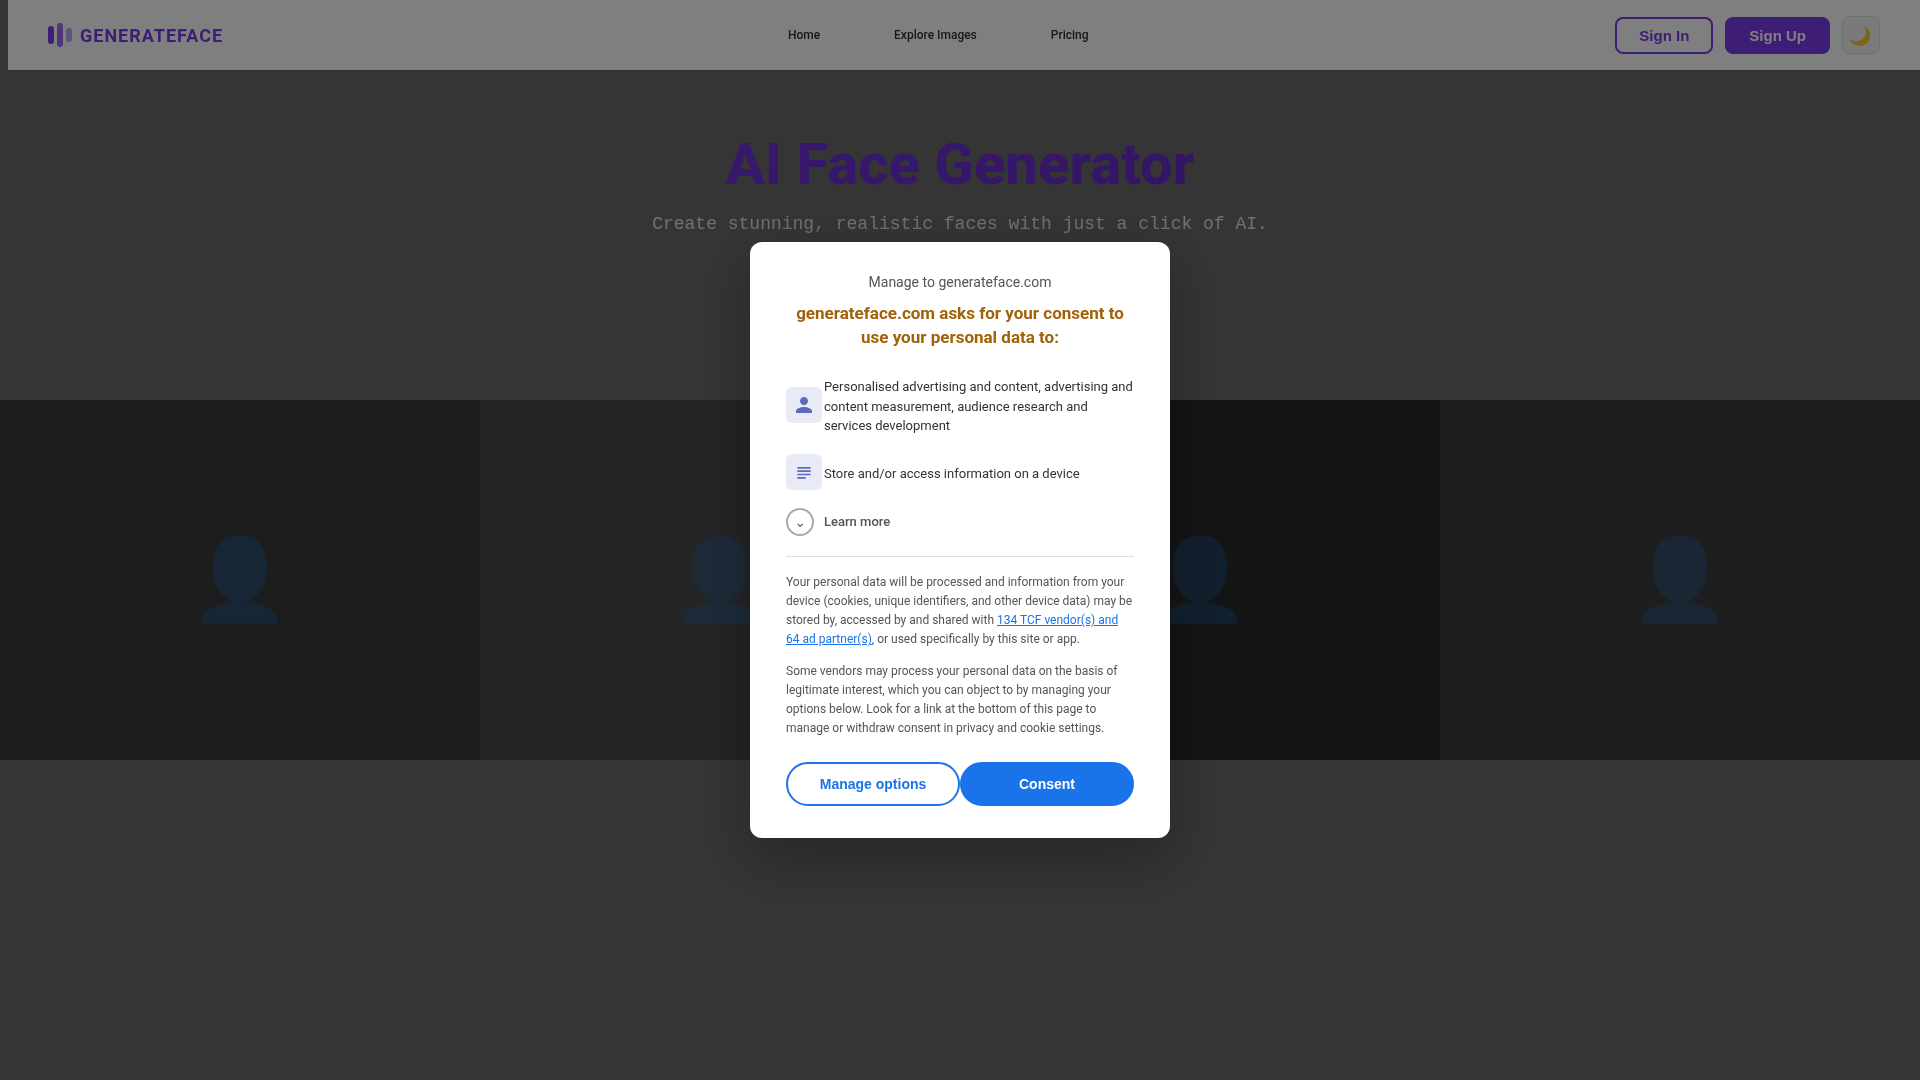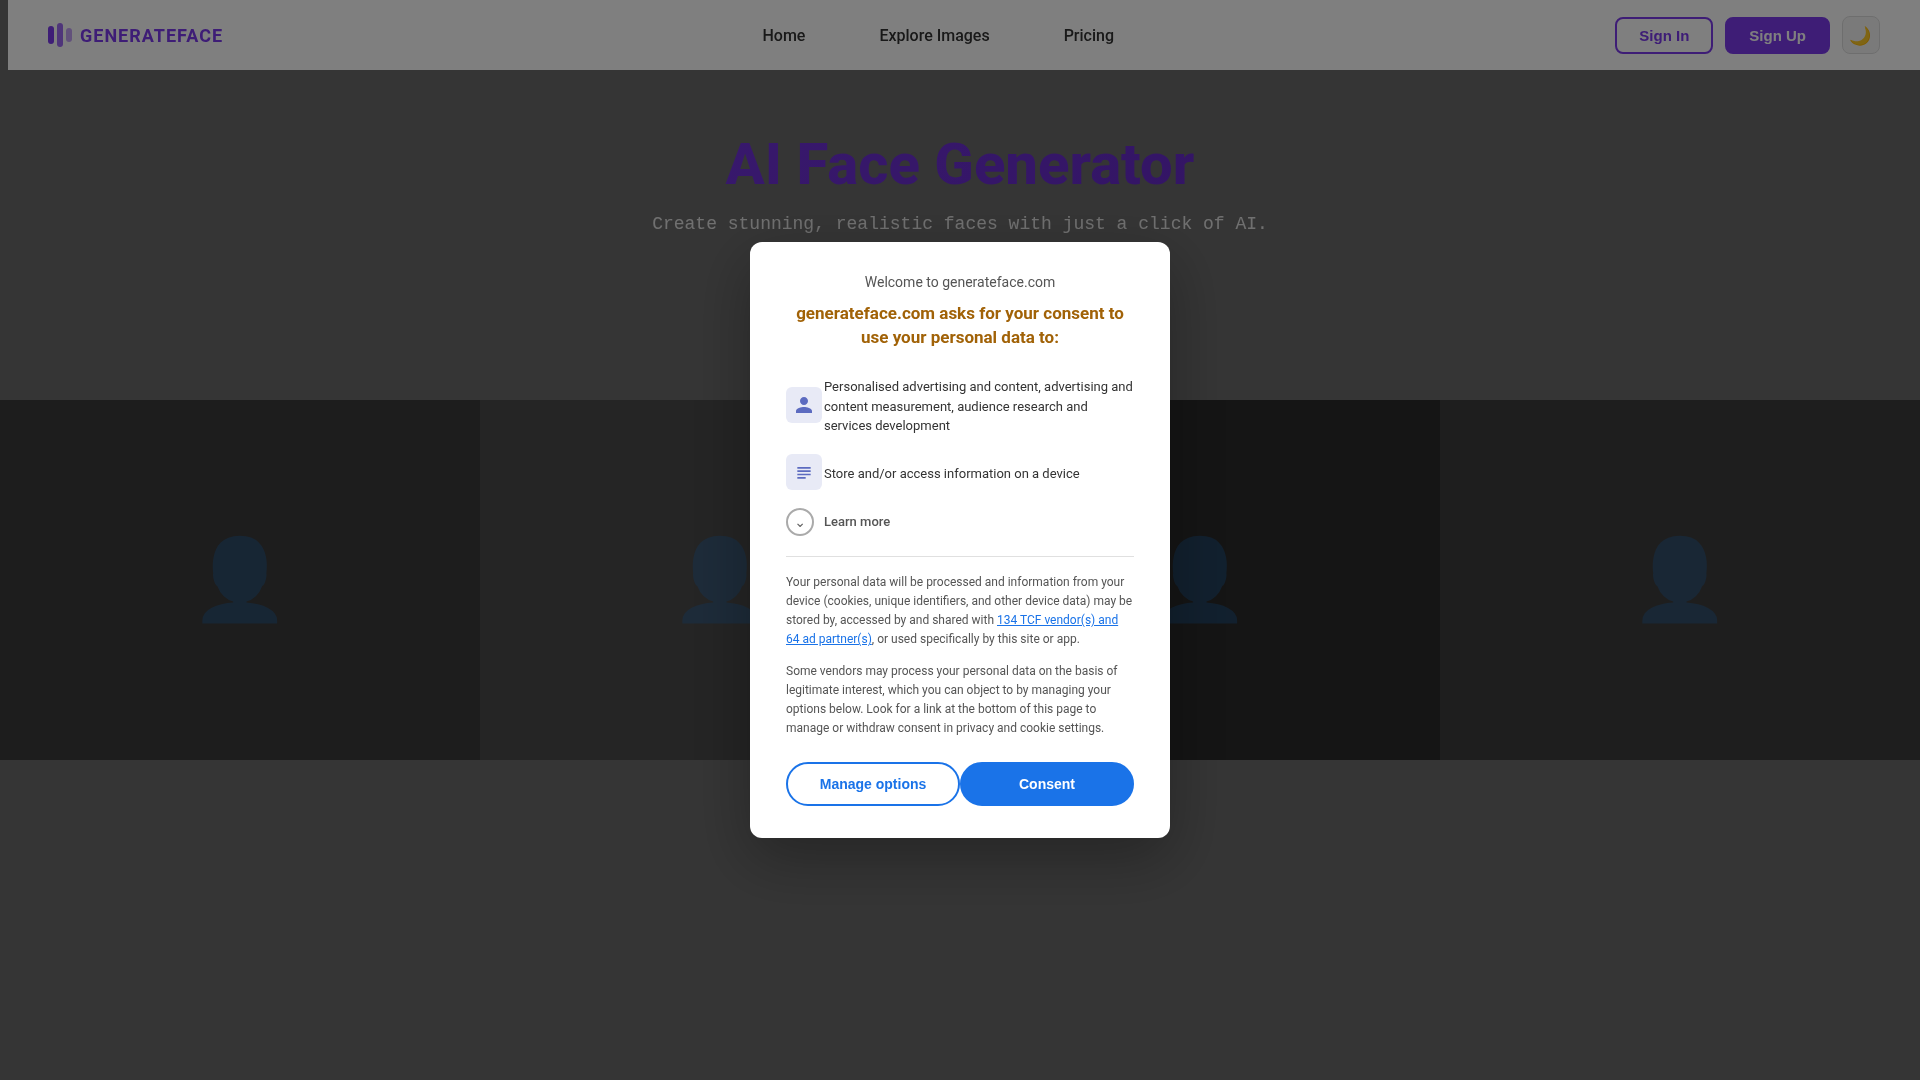--- a/index.html
+++ b/index.html
@@ -47,21 +47,21 @@
       letter-spacing: 1px;
       text-transform: uppercase;
     }
     .logo-text span { color: #7c3aed; }
     .nav-links {
       display: flex;
       align-items: center;
       gap: 36px;
     }
     .nav-link {
-      font-size: 16px;
+      font-size: 12px;
       color: #333;
       text-decoration: none;
       font-weight: 500;
       cursor: pointer;
       padding-left: 38px;
     }
     .nav-actions {
       display: flex;
       align-items: center;
       gap: 12px;
@@ -314,21 +314,21 @@
 </nav>
 
 <div class="hero">
   <h1 class="hero-title">AI Face Generator</h1>
   <p class="hero-subtitle">Create stunning, realistic faces with just a click of AI.</p>
   <button class="hero-btn">Generate Face</button>
 </div>
 
 <div class="modal-overlay">
   <div class="modal">
-    <p class="modal-welcome">Welcome to generateface.com</p>
+    <p class="modal-welcome">Manage to generateface.com</p>
     <h2 class="modal-title">generateface.com asks for your consent to use your personal data to:</h2>
 
     <div class="consent-item">
       <div class="consent-icon">
         <svg width="20" height="20" viewBox="0 0 24 24" fill="#5c6bc0">
           <path d="M12 12c2.7 0 4.8-2.1 4.8-4.8S14.7 2.4 12 2.4 7.2 4.5 7.2 7.2 9.3 12 12 12zm0 2.4c-3.2 0-9.6 1.6-9.6 4.8v2.4h19.2v-2.4c0-3.2-6.4-4.8-9.6-4.8z"></path>
         </svg>
       </div>
       <p class="consent-text">Personalised advertising and content, advertising and content measurement, audience research and services development</p>
     </div>

